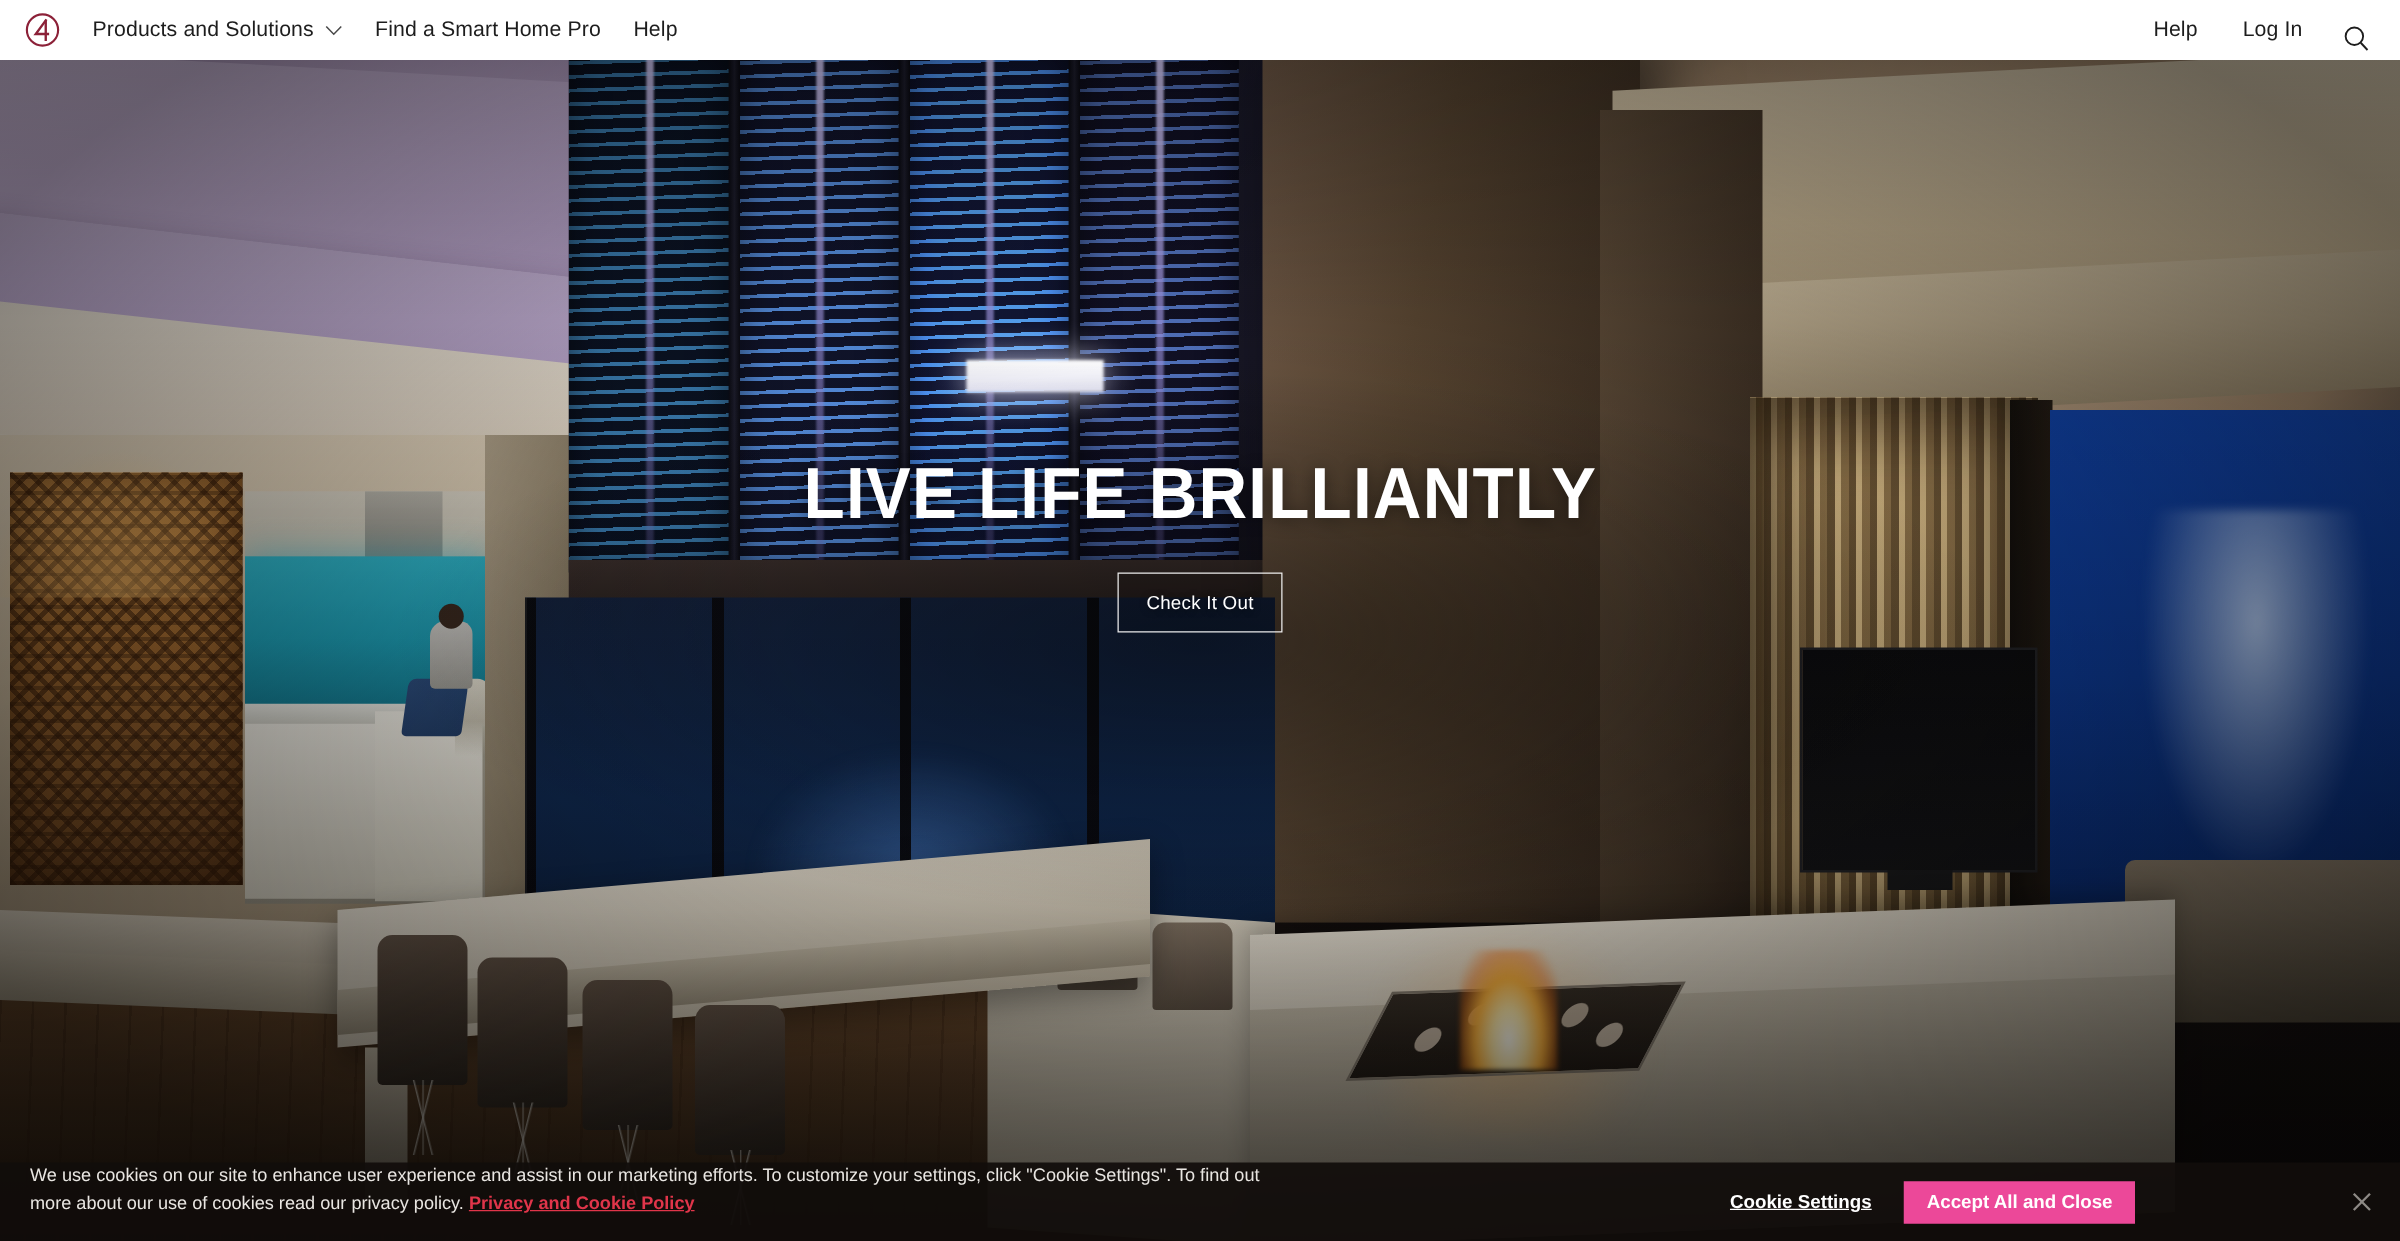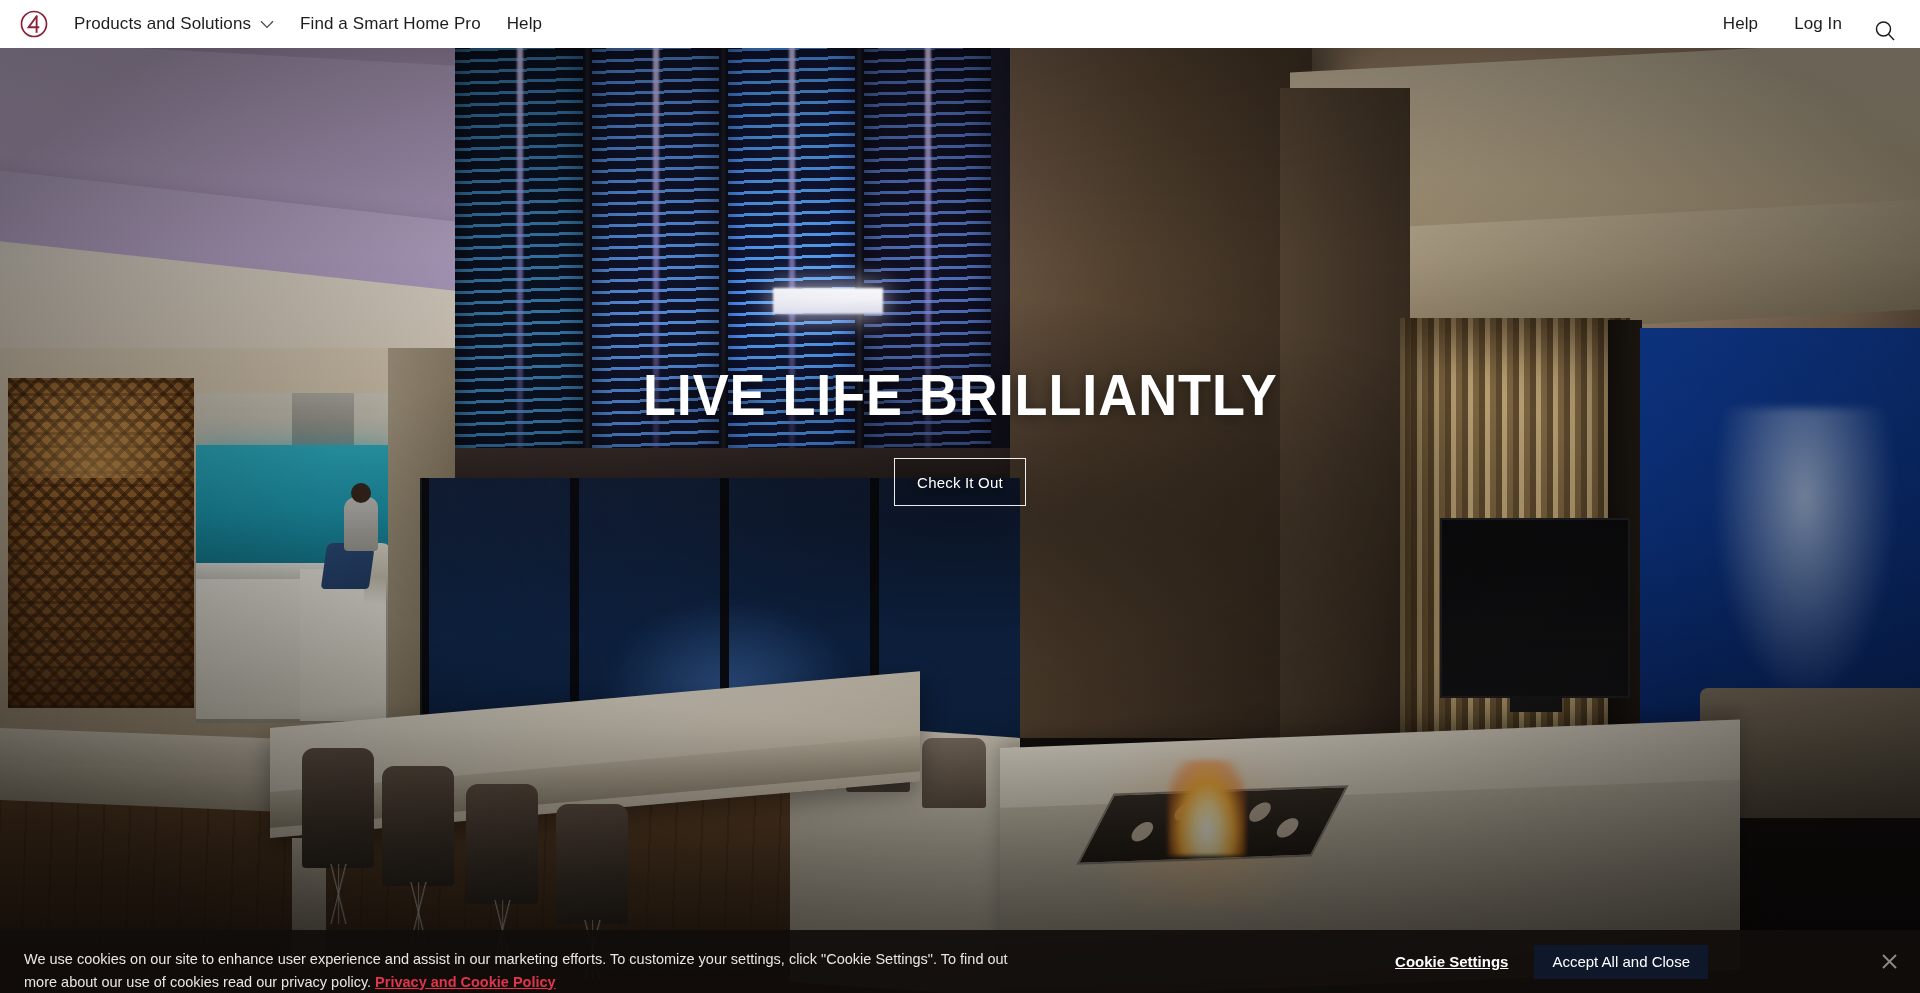--- a/index.html
+++ b/index.html
@@ -400,40 +400,40 @@
     border:1px solid rgba(255,255,255,.92);
     color:#ffffff; font-size:15px; letter-spacing:.2px;
     background:rgba(0,0,0,.12); cursor:pointer;
     text-shadow:0 1px 6px rgba(0,0,0,.5);
   }
 
   
   .cookie-banner {
     position:absolute; left:0; bottom:0; width:1920px; height:63px;
     background:rgba(17,13,11,.93);
-    display:flex; align-items:flex-end; z-index:50;
+    display:flex; align-items:flex-start; z-index:50;
   }
   .cookie-text {
     margin-left:24px; width:1020px;
     font-size:14.5px; line-height:1.55; color:#e9e6e2; font-weight:300;
   }
   .cookie-link {
     color:#e0354a; font-weight:bold; text-decoration:underline;
     cursor:pointer; margin-left:4px;
   }
   .cookie-actions {
     margin-left:auto; display:flex; align-items:center; gap:0; padding-right:0;
   }
   .cookie-settings {
     font-size:15px; color:#ffffff; font-weight:bold;
     text-decoration:underline; cursor:pointer; white-space:nowrap;
     margin-right:26px;
   }
   .cookie-accept {
-    background:#0f172a; color:#ffffff; font-weight:normal;
+    background:#ec4899; color:#ffffff; font-weight:bold;
     font-size:15px; height:34px; padding:0 18px; border:none;
     display:flex; align-items:center; justify-content:center;
     cursor:pointer; white-space:nowrap;
     font-family:"Liberation Sans", sans-serif;
   }
   .cookie-close {
     width:62px; height:63px; display:flex; align-items:center; justify-content:center;
     color:#8e8a86; cursor:pointer; margin-left:150px;
   }
 </style>

